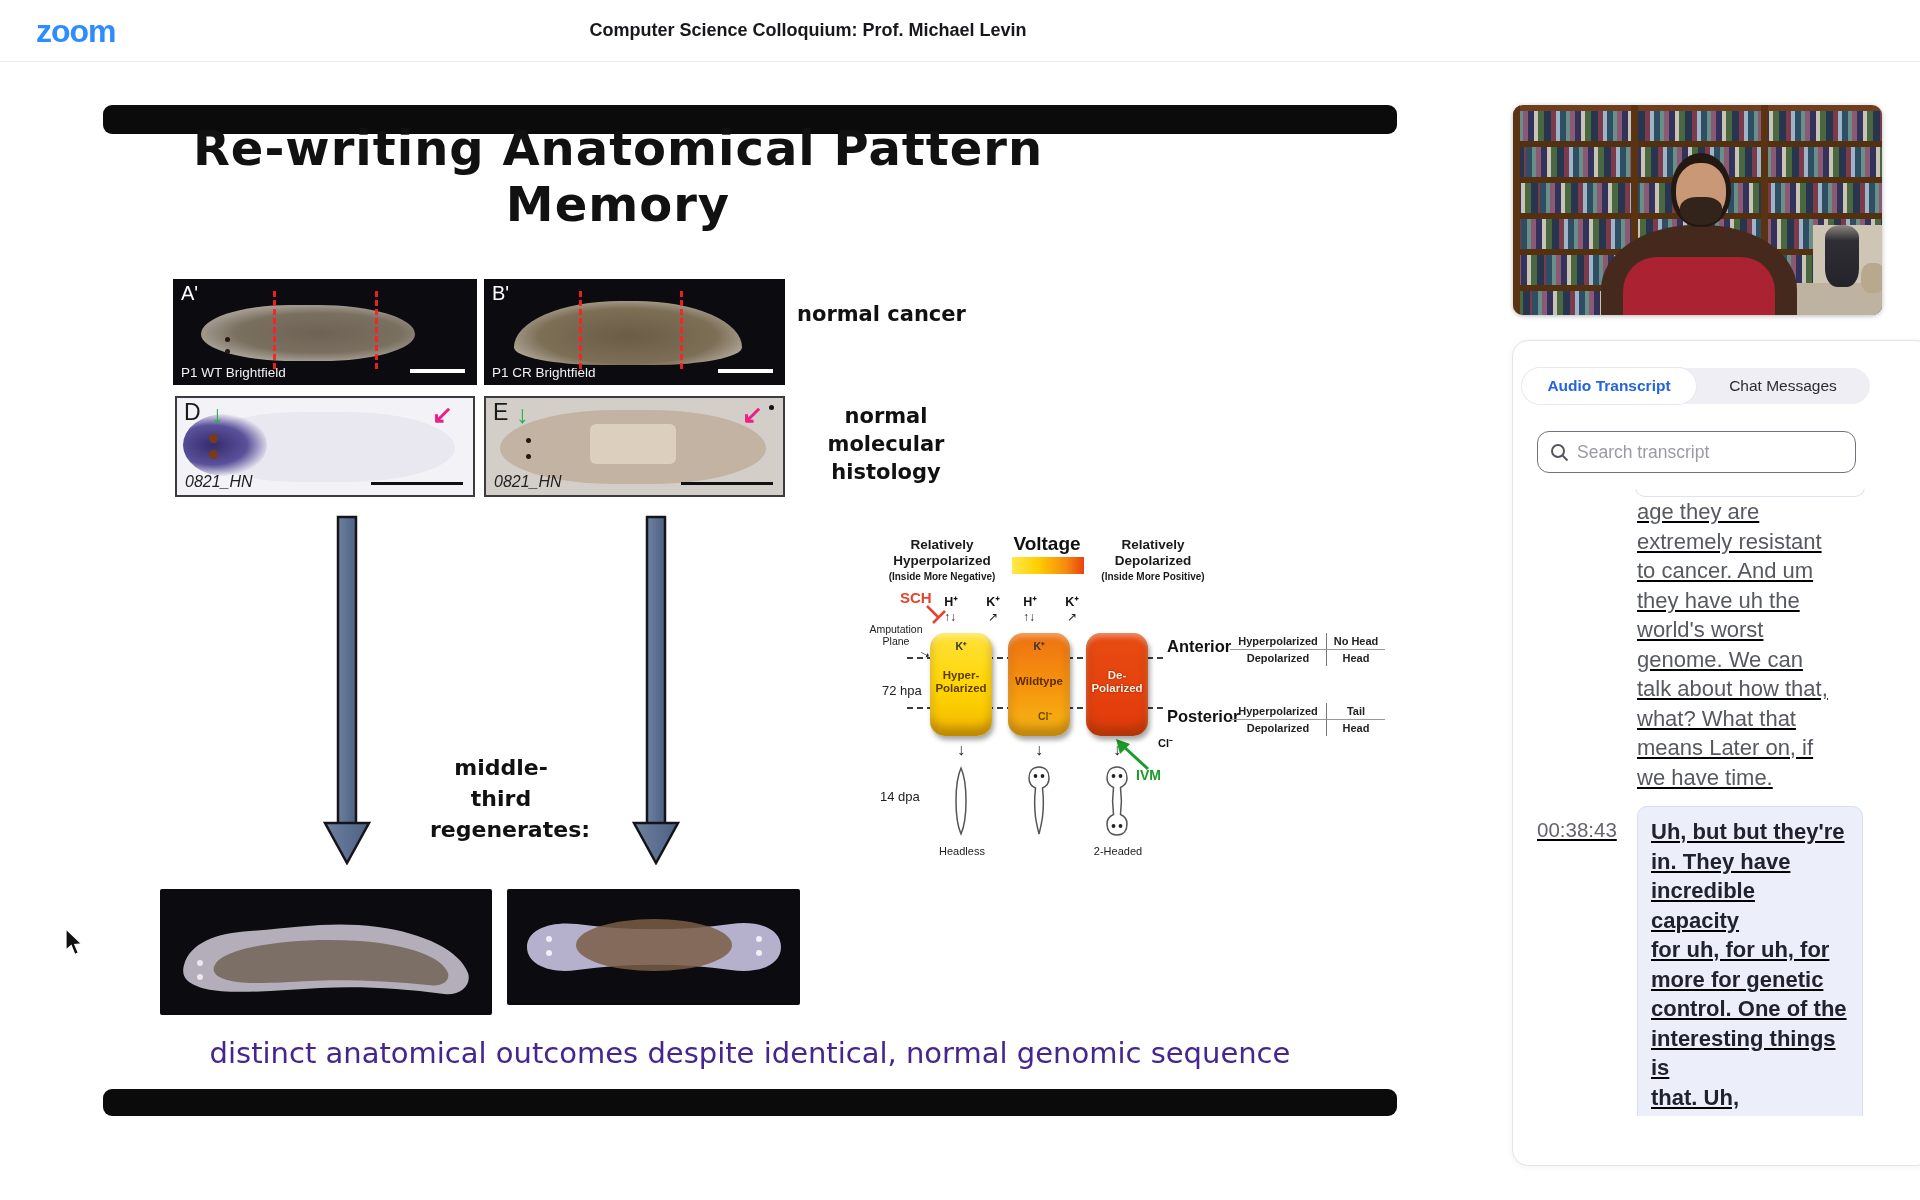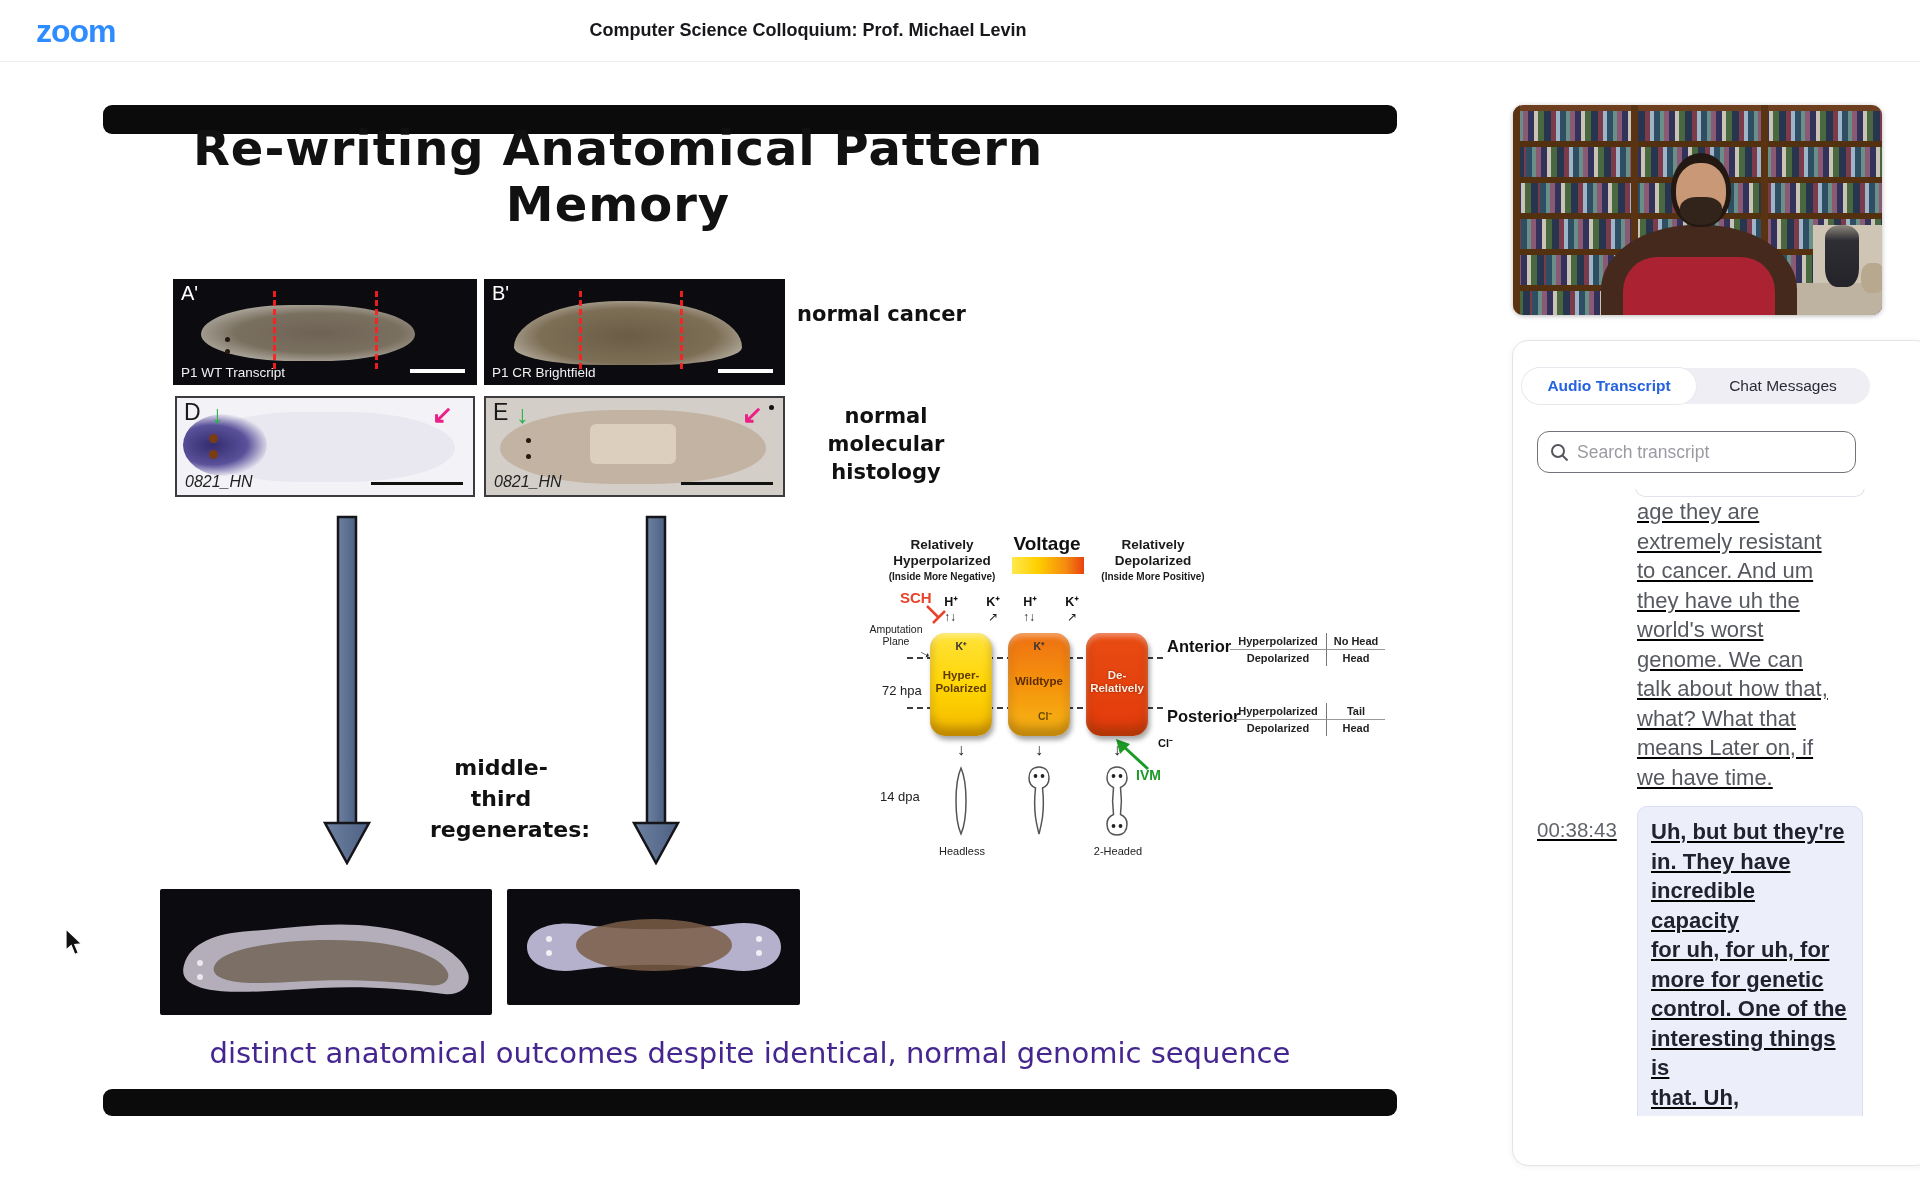--- a/index.html
+++ b/index.html
@@ -144,21 +144,21 @@
     <div class="bar-black bar-top"></div>
     <div class="slide-title">Re-writing Anatomical Pattern Memory</div>
 
     <div class="photo-panel pA">
       <div class="worm1"></div>
       <div class="eye" style="left:52px;top:58px;"></div>
       <div class="eye" style="left:52px;top:70px;"></div>
       <div class="dashline" style="left:100px;"></div>
       <div class="dashline" style="left:202px;"></div>
       <div class="corner-w">A'</div>
-      <div class="cap-w">P1 WT Transcript</div>
+      <div class="cap-w">P1 WT Brightfield</div>
       <div class="scalebar-w"></div>
     </div>
     <div class="photo-panel pB">
       <div class="worm2"></div>
       <div class="dashline" style="left:95px;"></div>
       <div class="dashline" style="left:196px;"></div>
       <div class="corner-w">B'</div>
       <div class="cap-w">P1 CR Brightfield</div>
       <div class="scalebar-w"></div>
     </div>
@@ -253,21 +253,21 @@
         <div class="cyl-lbl" style="white-space:pre-line">Hyper-
 Polarized</div>
       </div>
       <div class="cyl cyl2">
         <div class="cyl-k">K⁺</div>
         <div class="cyl-lbl">Wildtype</div>
         <div class="cyl-cl">Cl⁻</div>
       </div>
       <div class="cyl cyl3">
         <div class="cyl-lbl" style="white-space:pre-line">De-
-Relatively</div>
+Polarized</div>
       </div>
 
       <div class="v-side" style="left:315px;top:112px;">Anterior</div>
       <div class="v-side" style="left:315px;top:182px;text-align:center;">Posterior</div>
 
       <div class="v-tbl" style="top:108px;">
         <div class="c1 r1">Hyperpolarized</div>
         <div class="r1">No Head</div>
         <div class="c1">Depolarized</div>
         <div>Head</div>

